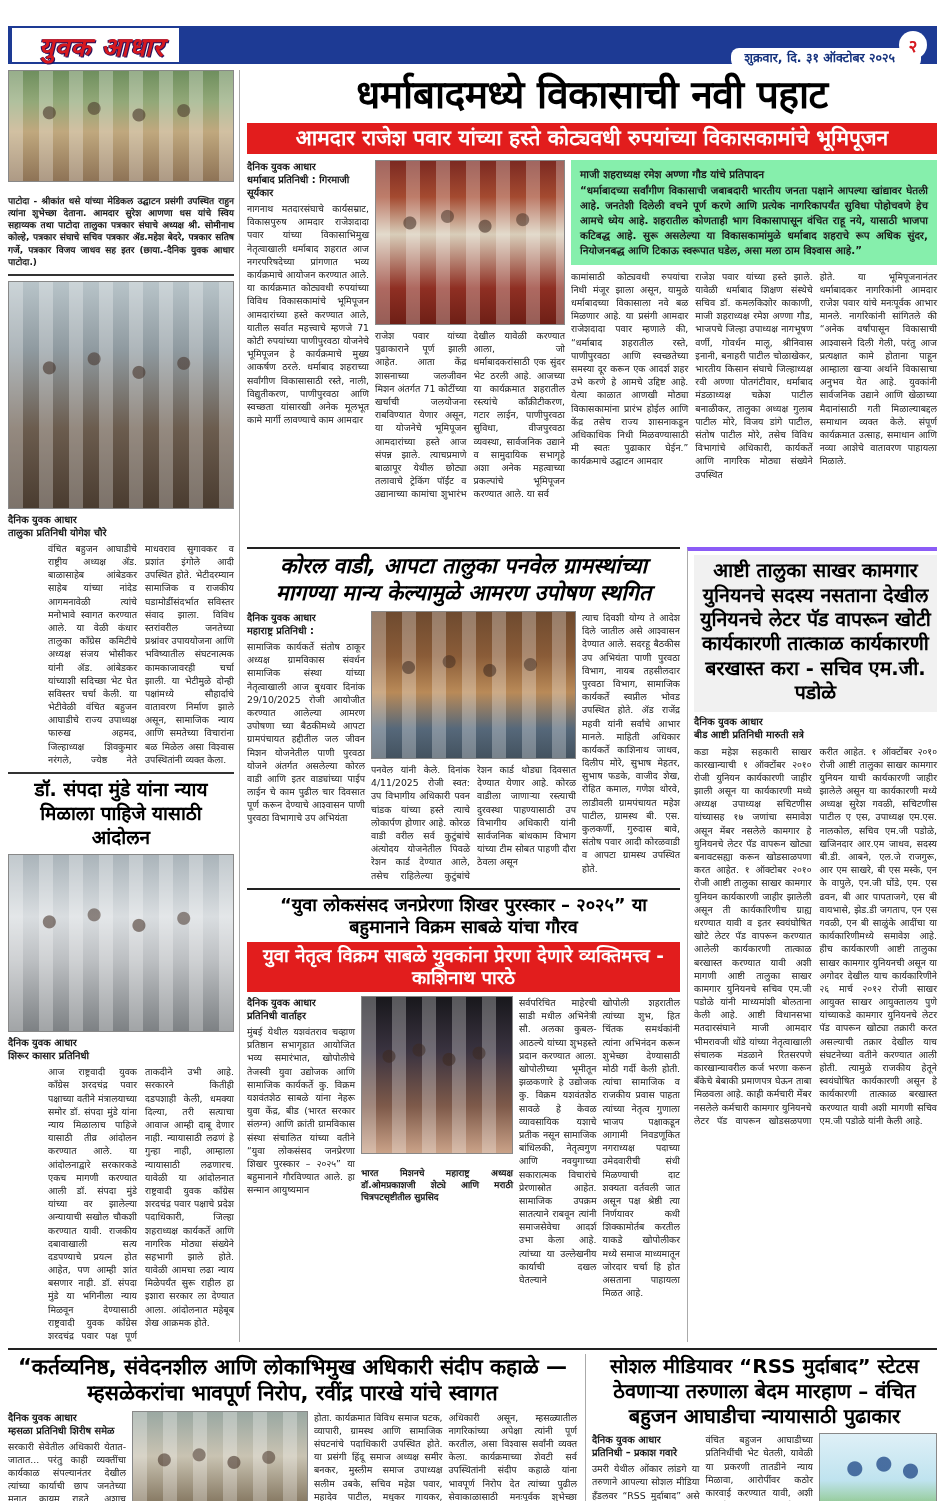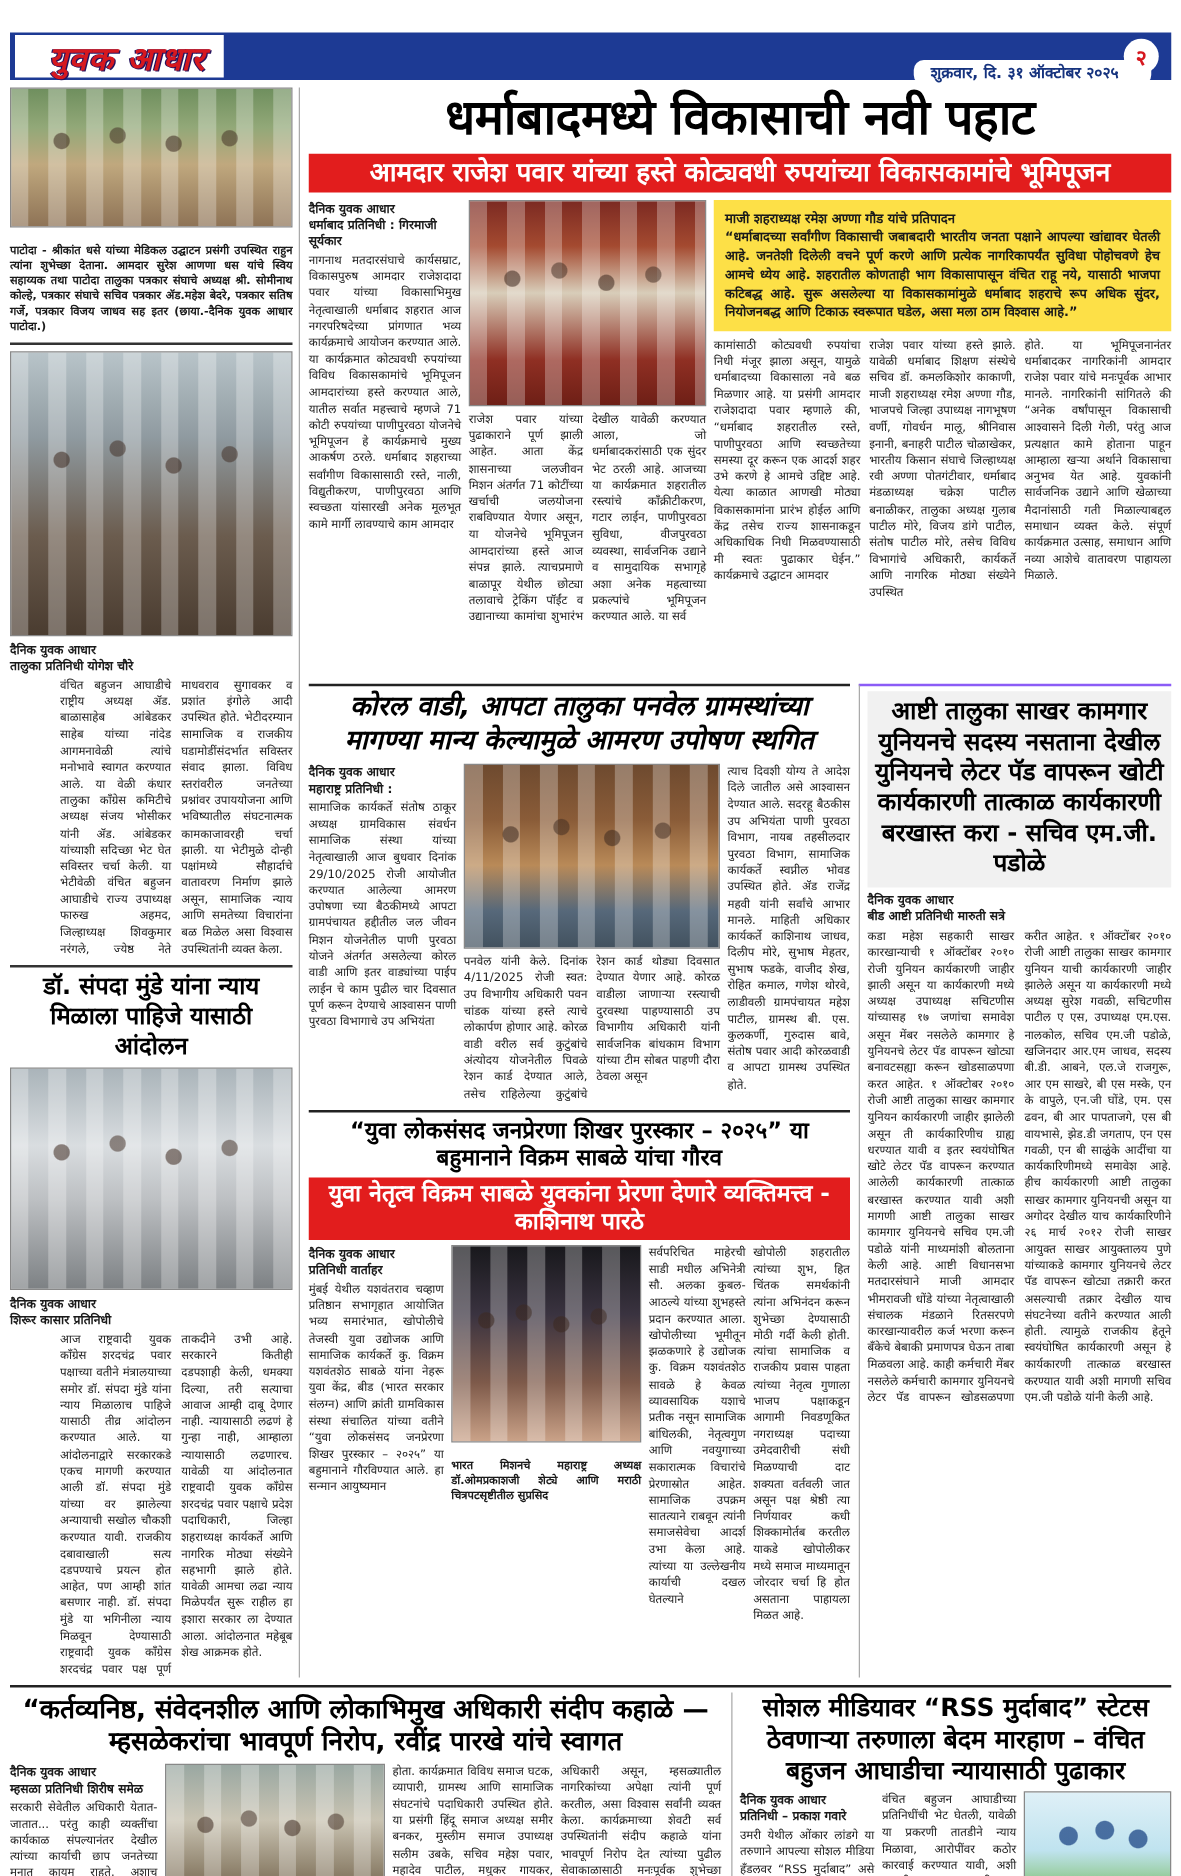--- a/index.html
+++ b/index.html
@@ -58,21 +58,21 @@
     font-size:21px; padding:3px 6px; line-height:1.2;
   }
   .sec-headline { font-weight:800; text-align:center; color:#000; line-height:1.25; }
 
   
   .lead-body { display:flex; gap:6px; margin-top:6px; }
   .lead-c1 { width:122px; flex:none; }
   .lead-mid { width:190px; flex:none; }
   .lead-mid .bodytxt { column-count:2; column-gap:7px; margin-top:4px; }
   .lead-right { flex:1; display:flex; flex-direction:column; gap:5px; }
-  .quotebox { background:#fde047; padding:7px 9px; }
+  .quotebox { background:#86efac; padding:7px 9px; }
   .quotebox .qt { font-weight:700; font-size:10.5px; margin-bottom:2px; }
   .quotebox .qx { font-weight:700; font-size:10.3px; line-height:1.45; text-align:justify; }
   .lead-cols3 { display:flex; gap:7px; }
   .lead-cols3 > div { flex:1; }
 
   
   .ph { width:100%; border:1px solid #888; position:relative; overflow:hidden; }
   .ph::after {
     content:""; position:absolute; inset:0;
     background:
@@ -232,21 +232,21 @@
             <div class="yc-ph">
               <div class="ph ph-award"></div>
               <div class="caption">भारत मिशनचे महाराष्ट्र अध्यक्ष डॉ.ओमप्रकाशजी शेट्ये आणि मराठी चित्रपटसृष्टीतील सुप्रसिद</div>
             </div>
             <div class="yc2 bodytxt">सर्वपरिचित माहेरची साडी मधील अभिनेत्री सौ. अलका कुबल-आठल्ये यांच्या शुभहस्ते प्रदान करण्यात आला. खोपोलीच्या भूमीतून झळकणारे हे उद्योजक कु. विक्रम यशवंतशेठ सावळे हे केवळ व्यावसायिक यशाचे प्रतीक नसून सामाजिक बांधिलकी, नेतृत्वगुण आणि नवयुगाच्या सकारात्मक विचारांचे प्रेरणास्रोत आहेत. सामाजिक उपक्रम सातत्याने राबवून त्यांनी समाजसेवेचा आदर्श उभा केला आहे. त्यांच्या या उल्लेखनीय कार्याची दखल घेतल्याने</div>
             <div class="yc3 bodytxt">खोपोली शहरातील त्यांच्या शुभ, हित चिंतक समर्थकांनी त्यांना अभिनंदन करून शुभेच्छा देण्यासाठी मोठी गर्दी केली होती. त्यांचा सामाजिक व राजकीय प्रवास पाहता त्यांच्या नेतृत्व गुणाला भाजप पक्षाकडून आगामी निवडणूकित नगराध्यक्ष पदाच्या उमेदवारीची संधी मिळण्याची दाट शक्यता वर्तवली जात असून पक्ष श्रेष्ठी त्या निर्णयावर कधी शिक्कामोर्तब करतील याकडे खोपोलीकर मध्ये समाज माध्यमातून जोरदार चर्चा हि होत असताना पाहायला मिळत आहे.</div>
           </div>
         </div>
       </div>
 
-      <div style="border-left:1px solid #aaa; border-top:2px solid #8b5cf6; padding:4px 0 0 6px">
+      <div style="border-left:1px solid #aaa; border-top:4px solid #8b5cf6; padding:4px 0 0 6px">
         <div class="sec-headline ashti-head">आष्टी तालुका साखर कामगार युनियनचे सदस्य नसताना देखील युनियनचे लेटर पॅड वापरून खोटी कार्यकारणी तात्काळ कार्यकारणी बरखास्त करा - सचिव एम.जी. पडोळे</div>
         <div style="margin-top:3px">
           <div class="credit">दैनिक युवक आधार</div>
           <div class="reporter">बीड आष्टी प्रतिनिधी मारुती सत्रे</div>
           <div class="bodytxt ashti-cols">कडा महेश सहकारी साखर कारखान्याची १ ऑक्टोंबर २०१० रोजी युनियन कार्यकारणी जाहीर झाली असून या कार्यकारणी मध्ये अध्यक्ष उपाध्यक्ष सचिटणीस यांच्यासह १७ जणांचा समावेश असून मेंबर नसलेले कामगार हे युनियनचे लेटर पॅड वापरून खोट्या बनावटसह्या करून खोडसाळपणा करत आहेत. १ ऑक्टोबर २०१० रोजी आष्टी तालुका साखर कामगार युनियन कार्यकारणी जाहीर झालेली असून ती कार्यकारिणीच ग्राह्य धरण्यात यावी व इतर स्वयंघोषित खोटे लेटर पॅड वापरून करण्यात आलेली कार्यकारणी तात्काळ बरखास्त करण्यात यावी अशी मागणी आष्टी तालुका साखर कामगार युनियनचे सचिव एम.जी पडोळे यांनी माध्यमांशी बोलताना केली आहे. आष्टी विधानसभा मतदारसंघाने माजी आमदार भीमरावजी धोंडे यांच्या नेतृत्वाखाली संचालक मंडळाने रितसरपणे कारखान्यावरील कर्ज भरणा करून बँकेचे बेबाकी प्रमाणपत्र घेऊन ताबा मिळवला आहे. काही कर्मचारी मेंबर नसलेले कर्मचारी कामगार युनियनचे लेटर पॅड वापरून खोडसळपणा करीत आहेत. १ ऑक्टोंबर २०१० रोजी आष्टी तालुका साखर कामगार युनियन याची कार्यकारणी जाहीर झालेले असून या कार्यकारणी मध्ये अध्यक्ष सुरेश गवळी, सचिटणीस पाटील ए एस, उपाध्यक्ष एम.एस. नालकोल, सचिव एम.जी पडोळे, खजिनदार आर.एम जाधव, सदस्य बी.डी. आबने, एल.जे राजगुरू, आर एम साखरे, बी एस मस्के, एन के वापुले, एन.जी घोंडे, एम. एस ढवन, बी आर पापताजगे, एस बी वायभासे, झेड.डी जगताप, एन एस गवळी, एन बी साळुंके आदींचा या कार्यकारिणीमध्ये समावेश आहे. हीच कार्यकारणी आष्टी तालुका साखर कामगार युनियनची असून या अगोदर देखील याच कार्यकारिणीने २६ मार्च २०१२ रोजी साखर आयुक्त साखर आयुक्तालय पुणे यांच्याकडे कामगार युनियनचे लेटर पॅड वापरून खोट्या तक्रारी करत असल्याची तक्रार देखील याच संघटनेच्या वतीने करण्यात आली होती. त्यामुळे राजकीय हेतूने स्वयंघोषित कार्यकारणी असून हे कार्यकारणी तात्काळ बरखास्त करण्यात यावी अशी मागणी सचिव एम.जी पडोळे यांनी केली आहे.</div>
         </div>
       </div>
     </div>
 
     <div class="bottom-band">

